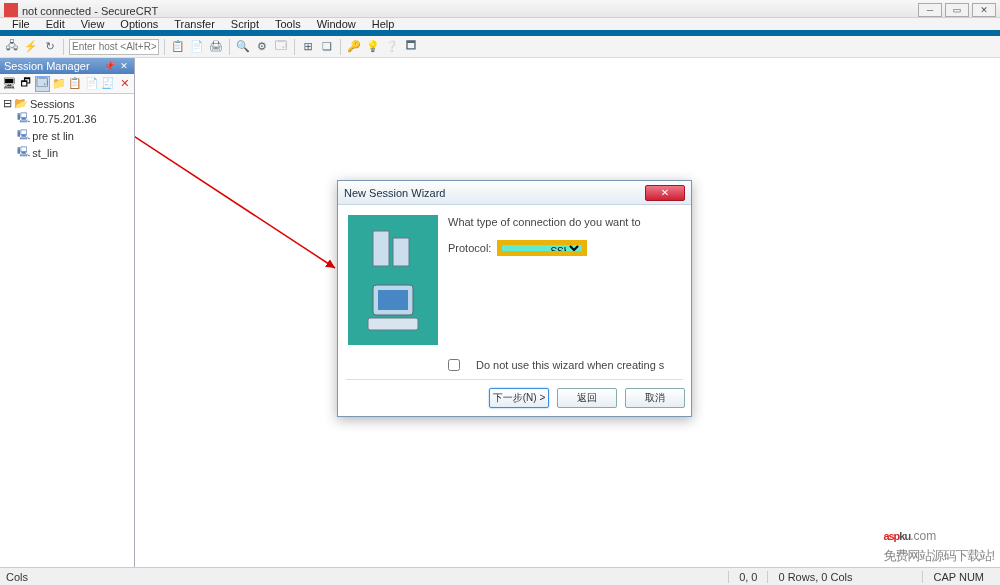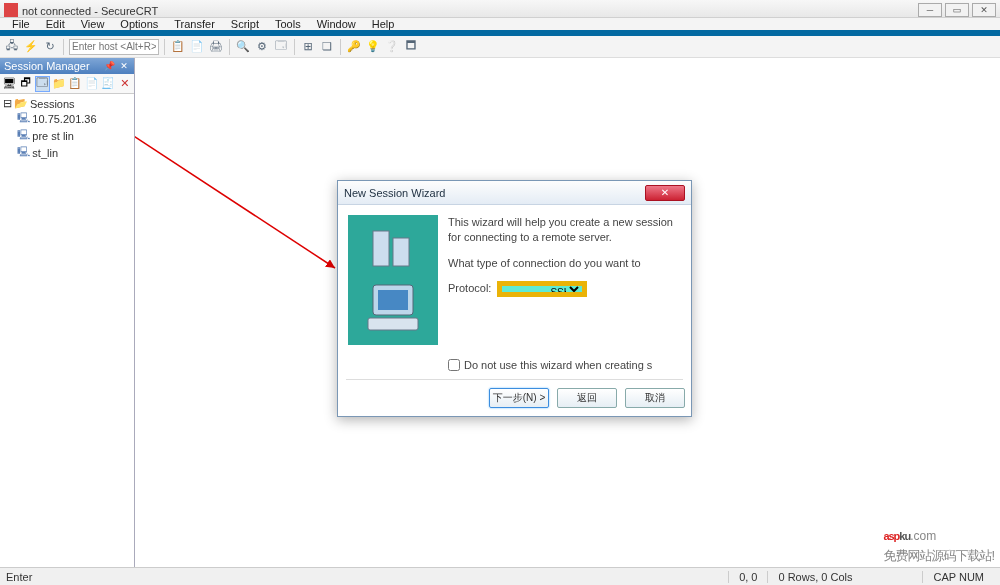--- a/index.html
+++ b/index.html
@@ -42,21 +42,21 @@
     .dialog { position: absolute; left: 337px; top: 180px; width: 355px; background: #fff; border: 1px solid #7a97b5; box-shadow: 0 3px 12px rgba(0,0,0,0.3); }
     .dlg-title { height: 24px; background: linear-gradient(#fdfdfd,#e4ecf5); display: flex; align-items: center; padding: 0 6px; border-bottom: 1px solid #c7d4e3; }
     .dlg-title span.t { color: #234; font-size: 11px; }
     .dlg-close { margin-left: auto; width: 40px; height: 16px; background: linear-gradient(#e78,#c23); border: 1px solid #a12; border-radius: 2px; color: #fff; display: flex; align-items: center; justify-content: center; font-size: 10px; }
     .dlg-body { display: flex; padding: 10px; gap: 10px; }
     .dlg-img { width: 90px; height: 130px; background: #2da89a; display: flex; flex-direction: column; align-items: center; justify-content: space-around; padding:6px; }
     .dlg-text { flex: 1; color: #444; font-size: 10px; line-height: 1.4; }
     .dlg-text p { margin-bottom: 10px; }
     .proto-row { display: flex; align-items: center; gap: 6px; margin-top: 6px; }
     .proto-row select { width: 90px; height: 16px; border: 5px solid #eab308; font-size: 10px; background:#5eead4;padding-left:44px; }
-    .dlg-check { padding: 4px 10px 8px 110px; font-size: 10px; color: #444; display: flex; align-items: center; gap: 4px; }
+    .dlg-check { padding: 4px 10px 8px 110px; font-size: 10px; color: #444; display: flex; align-items: center; gap: 16px; }
     .dlg-check input { width: 12px; height: 12px; }
     .dlg-sep { height: 1px; background: #ddd; margin: 0 8px; }
     .dlg-btns { display: flex; justify-content: flex-end; gap: 8px; padding: 8px 6px; }
     .dlg-btns button { width: 60px; height: 20px; border: 1px solid #8aa; background: linear-gradient(#fff,#e6eef4); font-size: 10px; color: #333; border-radius: 2px; }
     .dlg-btns button.primary { border: 1px solid #3c8dde; box-shadow: 0 0 2px #6bf; }
     
     .statusbar { position: absolute; bottom: 0; left: 0; right: 0; height: 18px; background: #f0f0f0; border-top: 1px solid #ccc; display: flex; align-items: center; padding: 0 6px; font-size: 10px; color: #333; }
     .statusbar .sb-left { flex: 1; }
     .statusbar .sb-cell { padding: 0 10px; border-left: 1px solid #ccc; }
     
@@ -178,42 +178,41 @@
           <rect x="10" y="5" width="16" height="35" fill="#cde" stroke="#678"></rect>
           <rect x="30" y="12" width="16" height="28" fill="#cde" stroke="#678"></rect>
         </svg>
       <svg width="70" height="55">
           <rect x="15" y="5" width="40" height="30" rx="3" fill="#bcd6ea" stroke="#567"></rect>
           <rect x="20" y="10" width="30" height="20" fill="#4788c4"></rect>
           <rect x="10" y="38" width="50" height="12" rx="2" fill="#d8e4ee" stroke="#678"></rect>
         </svg>
     </div>
     <div class="dlg-text">
-      <p>This wizard will help you create a new session for connecting to a remote server.</p>
       <p>What type of connection do you want to</p>
       <div class="proto-row">
         <span>Protocol:</span>
         <select><option>SSH2</option></select>
       </div>
     </div>
   </div>
   <div class="dlg-check">
     <input type="checkbox" style="">
     <span>Do not use this wizard when creating s</span>
   </div>
   <div class="dlg-sep"></div>
   <div class="dlg-btns">
     <button class="primary">下一步(N) &gt;</button>
     <button>返回</button>
     <button>取消</button>
   </div>
 </div>
 
 <div class="statusbar">
-  <span class="sb-left">Enter</span>
+  <span class="sb-left">Cols</span>
   <span class="sb-cell">0, 0</span>
   <span class="sb-cell">0 Rows, 0 Cols</span>
   <span class="sb-cell" style="width:60px"></span>
   <span class="sb-cell">CAP NUM</span>
 </div>
 
 <div class="watermark">
   <span class="red">asp</span><span>ku</span><span class="dom">.com</span>
   <span class="sub">免费网站源码下载站!</span>
 </div>

